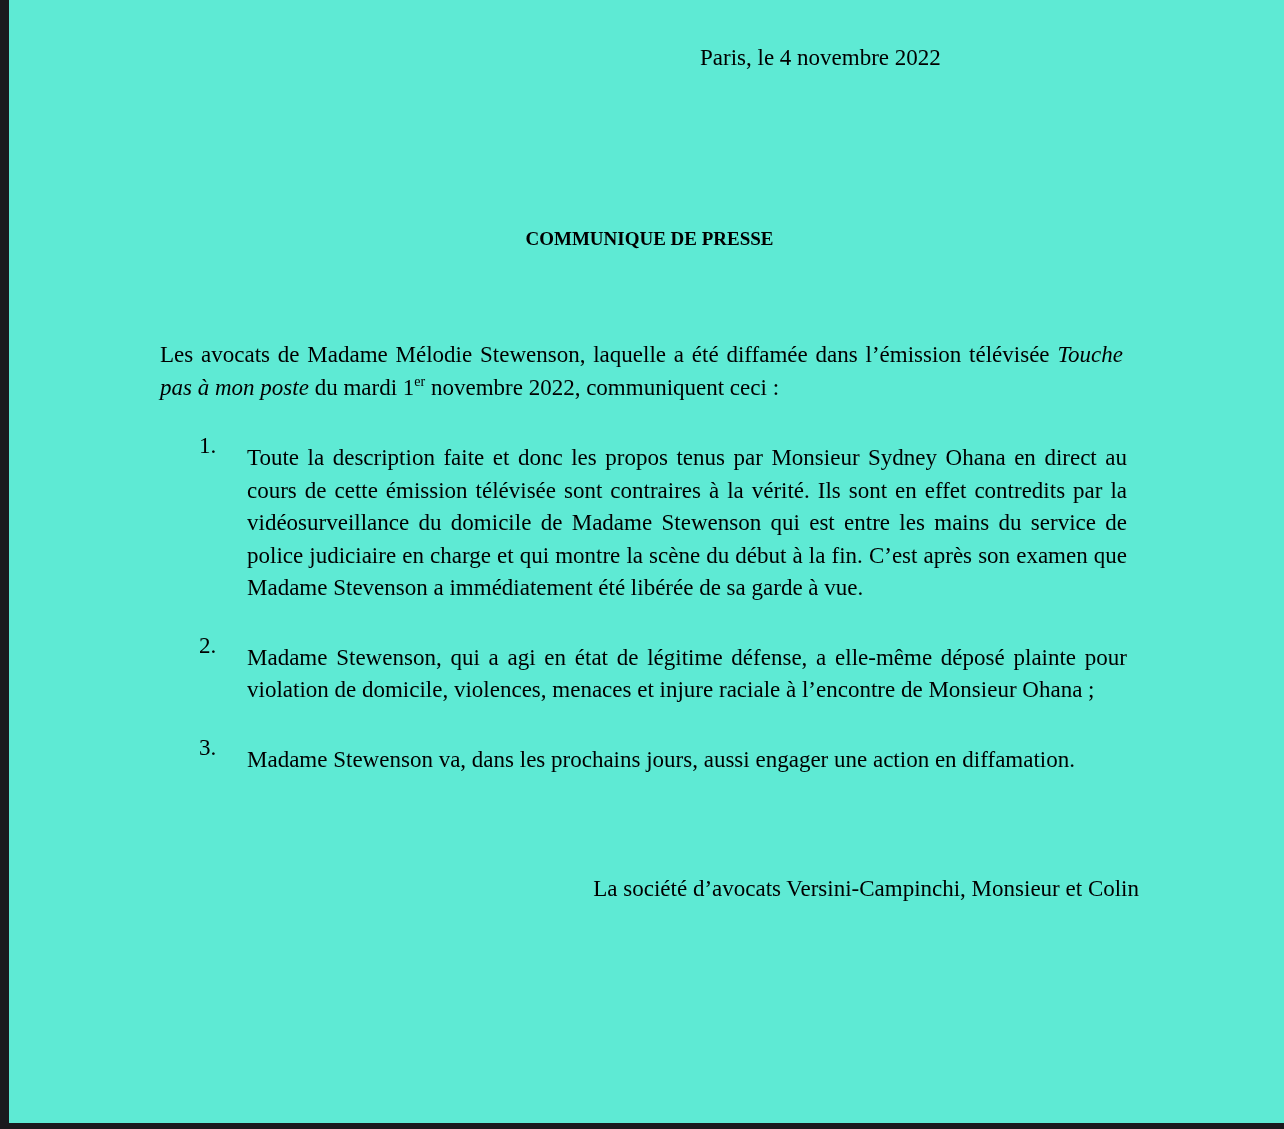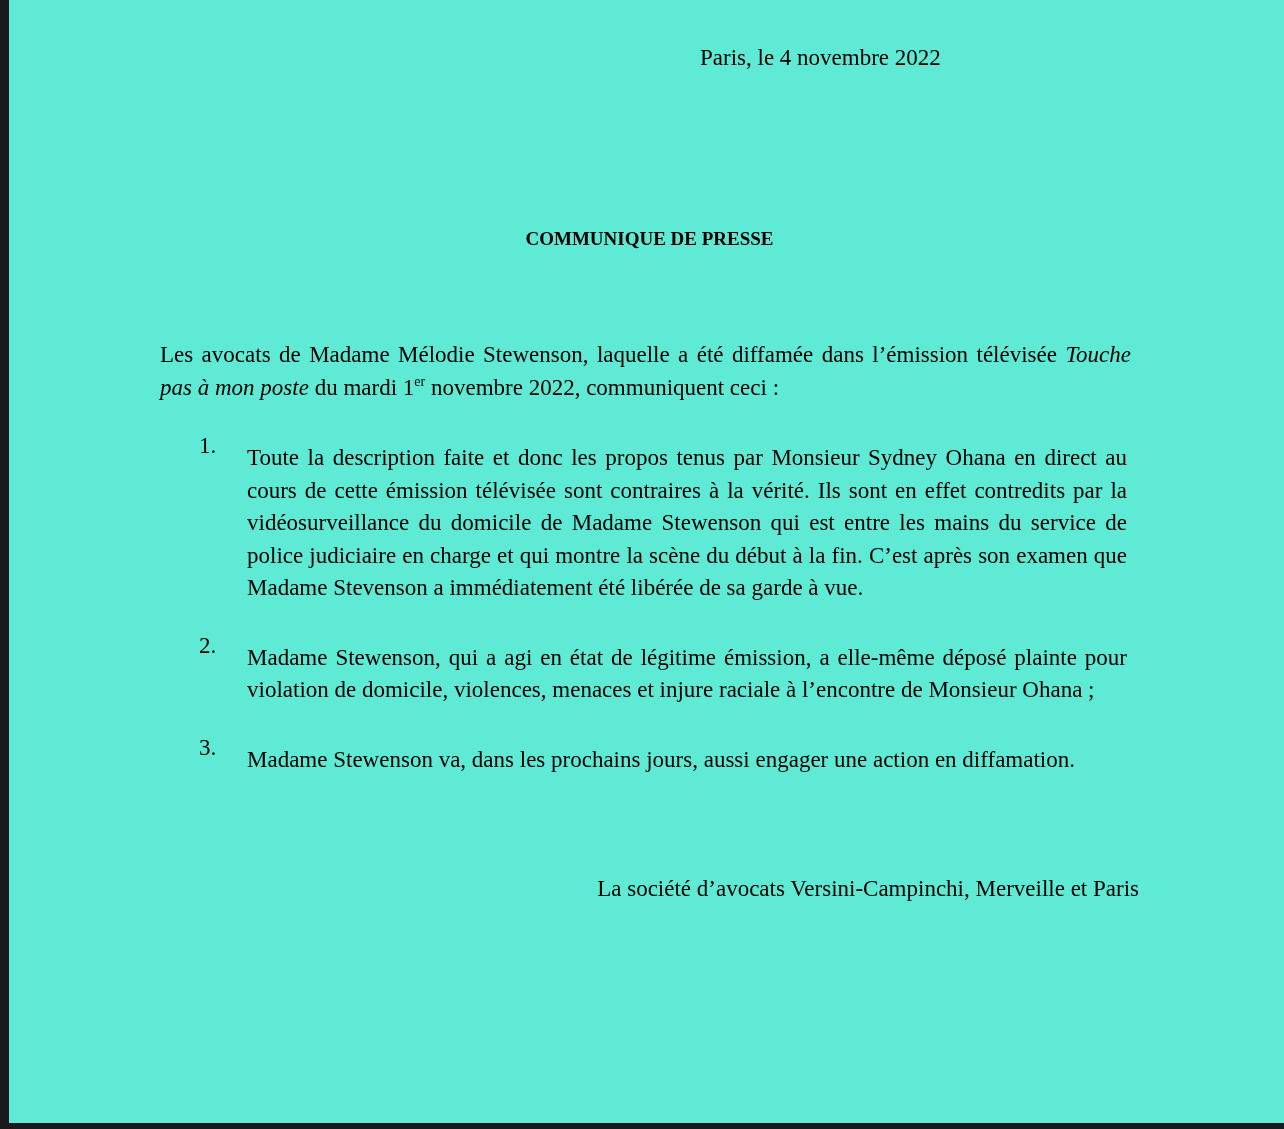--- a/index.html
+++ b/index.html
@@ -32,21 +32,21 @@
     white-space: nowrap;
   }
   .title {
     margin: 148px 0 0 0;
     font-size: 19px;
     line-height: 32.5px;
     font-weight: 700;
     text-align: center;
   }
   .intro {
-    margin: 84px 8px 0 0;
+    margin: 84px 16px 0 0;
     text-align: justify;
   }
   .intro i {
     font-style: italic;
   }
   .intro sup {
     font-size: 14px;
     line-height: 0;
     vertical-align: super;
   }
@@ -85,26 +85,26 @@
 
     <div class="list">
 
       <div class="list-item">
         <span class="num">1.</span>
         <p class="item-text">Toute la description faite et donc les propos tenus par Monsieur Sydney Ohana en direct au cours de cette émission télévisée sont contraires à la vérité. Ils sont en effet contredits par la vidéosurveillance du domicile de Madame Stewenson qui est entre les mains du service de police judiciaire en charge et qui montre la scène du début à la fin. C’est après son examen que Madame Stevenson a immédiatement été libérée de sa garde à vue.</p>
       </div>
 
       <div class="list-item">
         <span class="num">2.</span>
-        <p class="item-text">Madame Stewenson, qui a agi en état de légitime émission, a elle-même déposé plainte pour violation de domicile, violences, menaces et injure raciale à l’encontre de Monsieur Ohana ;</p>
+        <p class="item-text">Madame Stewenson, qui a agi en état de légitime défense, a elle-même déposé plainte pour violation de domicile, violences, menaces et injure raciale à l’encontre de Monsieur Ohana ;</p>
       </div>
 
       <div class="list-item">
         <span class="num">3.</span>
         <p class="item-text">Madame Stewenson va, dans les prochains jours, aussi engager une action en diffamation.</p>
       </div>
 
     </div>
 
-    <div class="signature">La société d’avocats Versini-Campinchi, Merveille et Paris</div>
+    <div class="signature">La société d’avocats Versini-Campinchi, Monsieur et Colin</div>
 
   </div>
 </div>
 
 </body></html>

